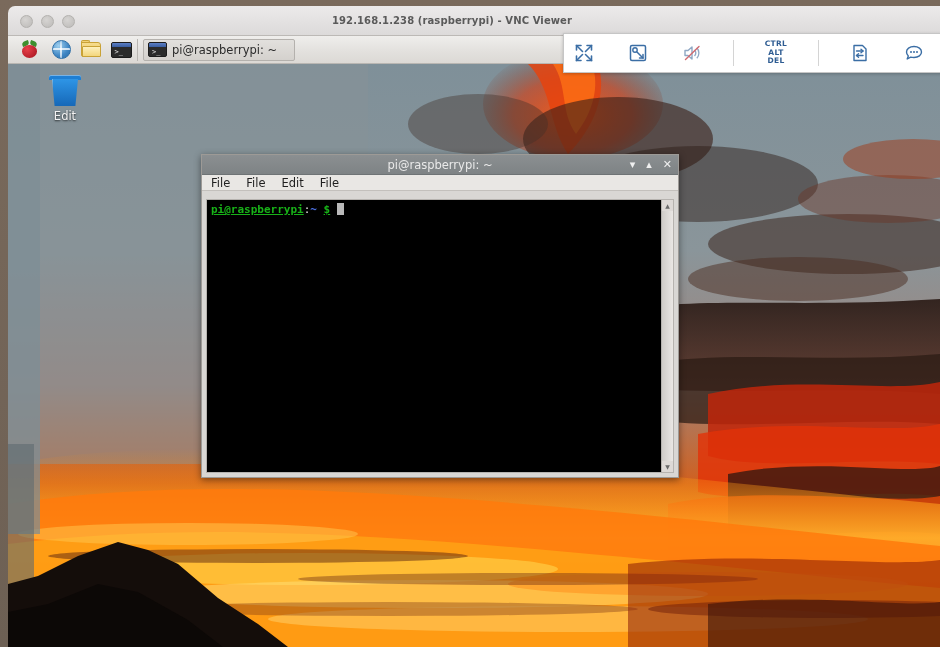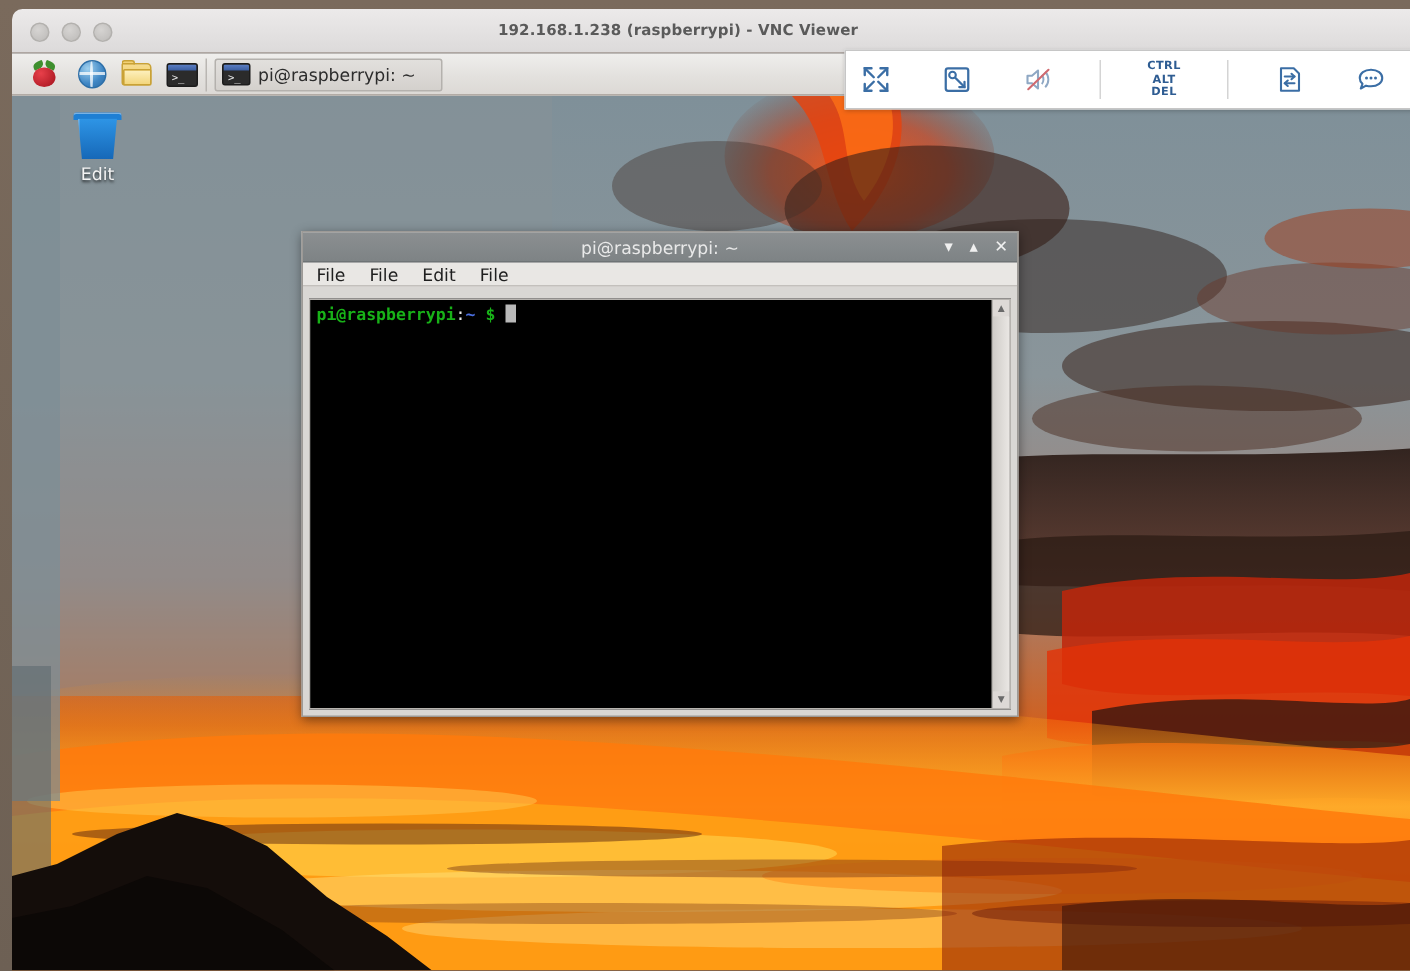--- a/index.html
+++ b/index.html
@@ -184,21 +184,21 @@
     background:#000; border:1px solid #b6b3af;
     display:flex;
   }
   #terminal-screen{
     flex:1; background:#000; padding:3px 0 0 4px; overflow:hidden;
   }
   .term-line{
     font-family:"DejaVu Sans Mono", monospace;
     font-size:11px; line-height:13px; white-space:pre;
   }
-  .tg{ color:#18b218; font-weight:bold; }
+  .tg{ color:#18b218; font-weight:bold;text-decoration:underline; }
   .tw{ color:#e6e6e6; }
   .tb{ color:#4b6fe0; font-weight:bold; }
   .cursor{
     display:inline-block;width:7px;height:12px;
     background:#b9b9b9; vertical-align:-2px;
   }
   #terminal-scrollbar{
     width:12px; background:linear-gradient(90deg,#d6d3d0,#e6e3e0);
     border-left:1px solid #b6b3af;
     display:flex;flex-direction:column;justify-content:space-between;

